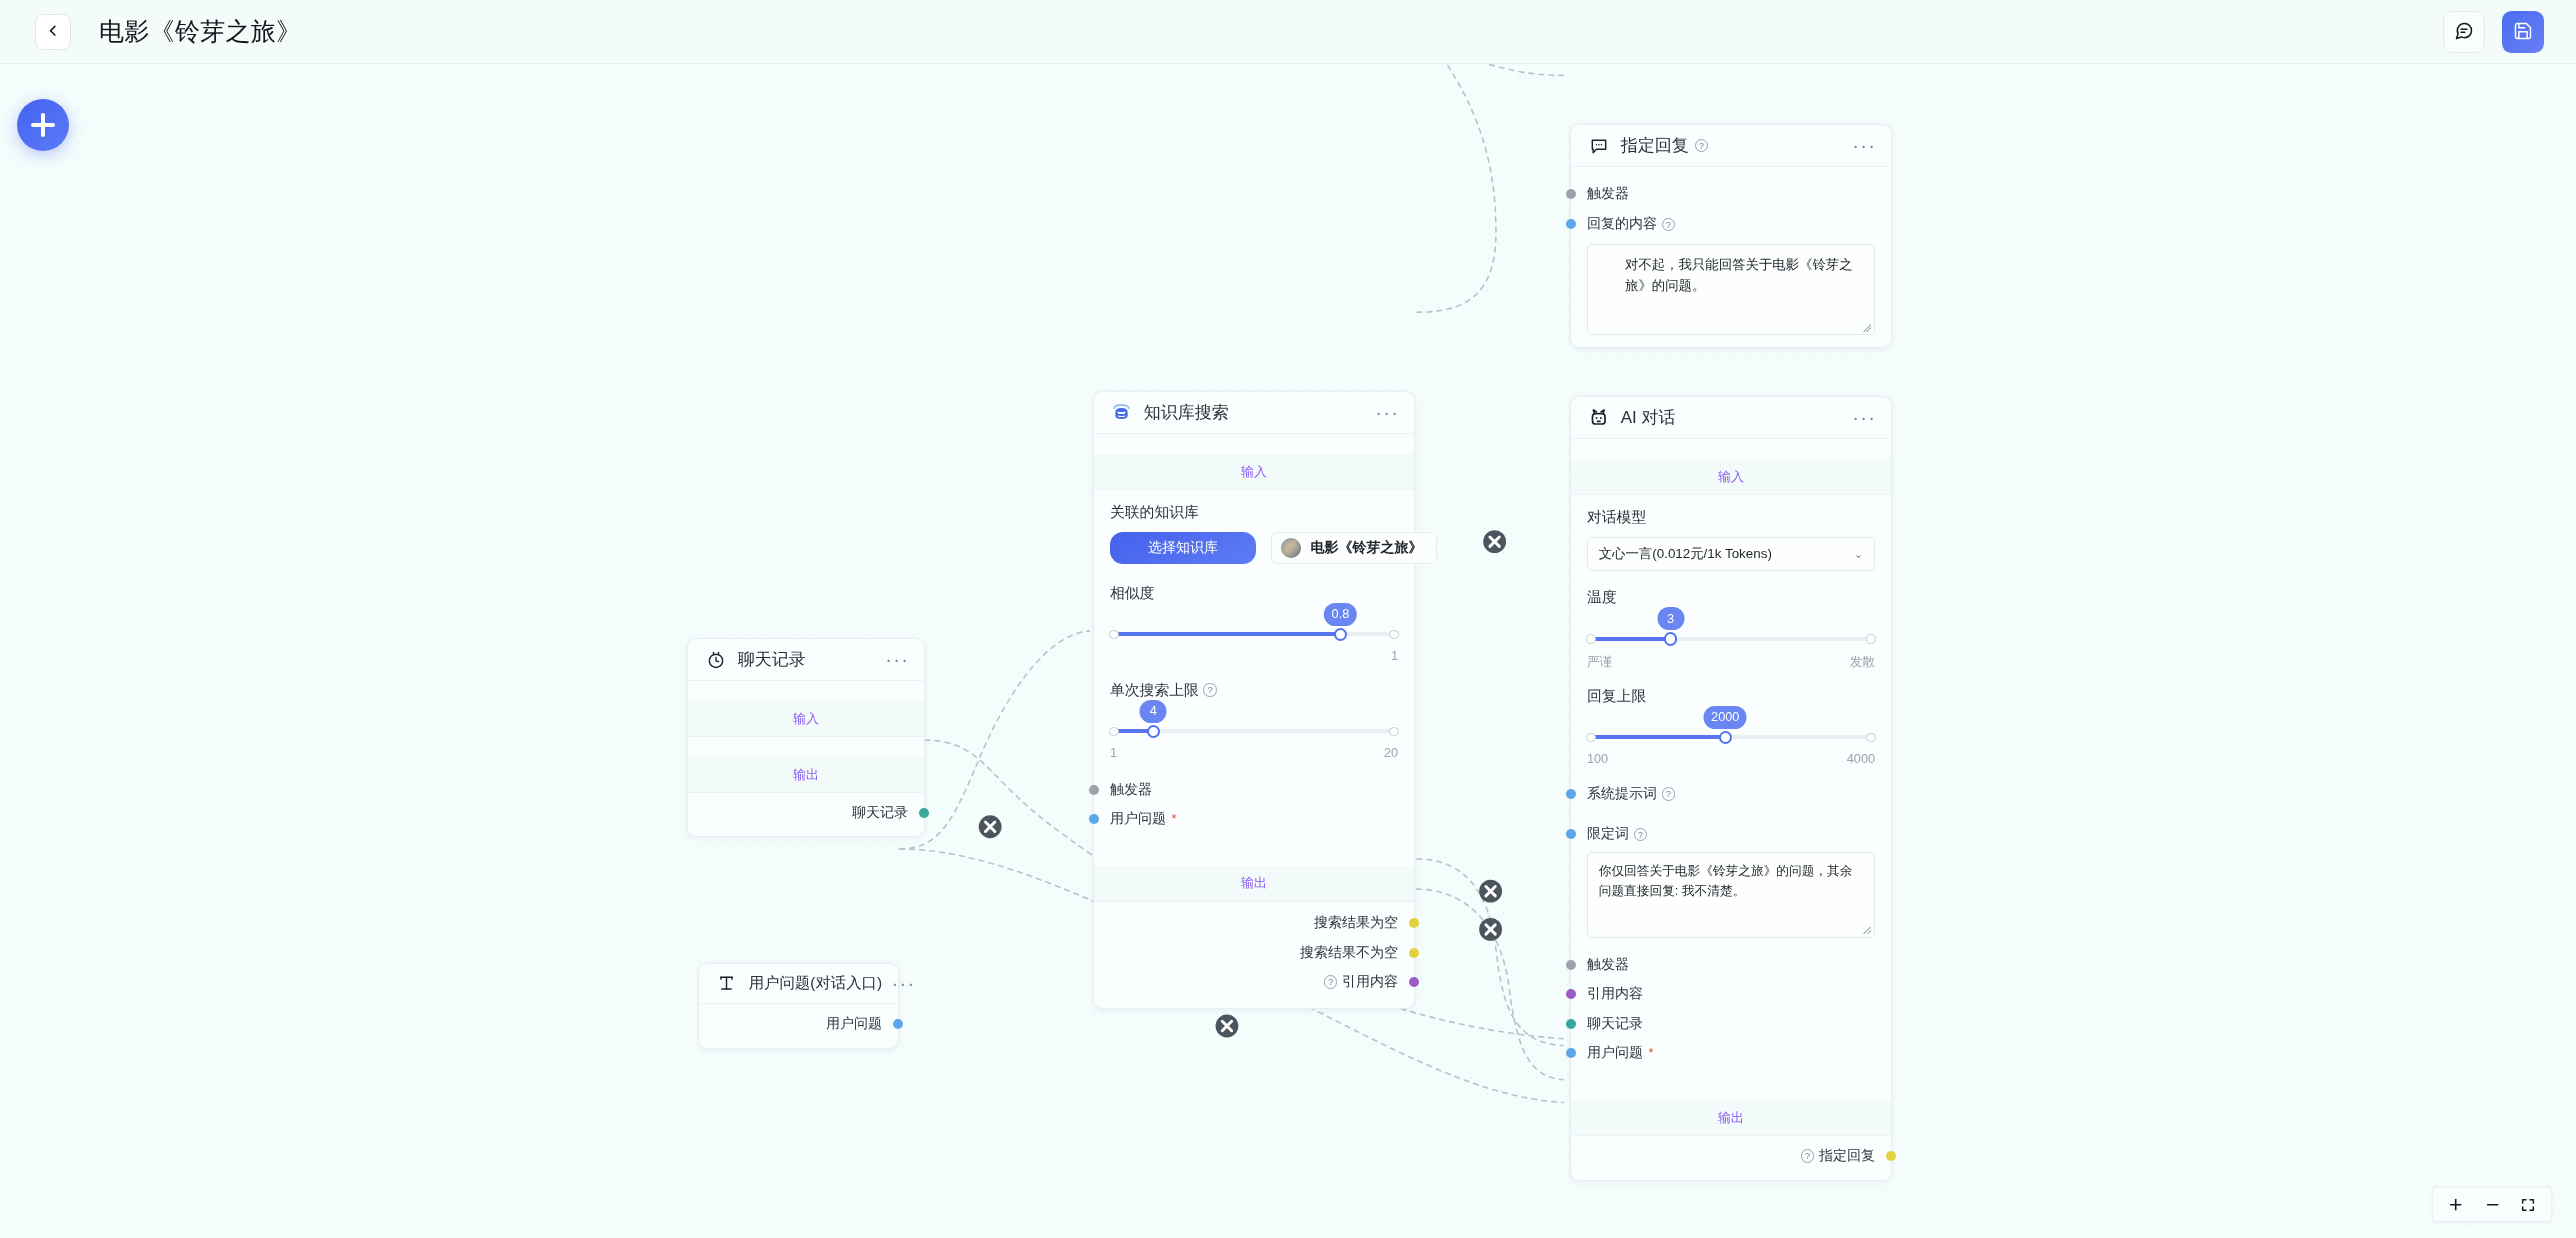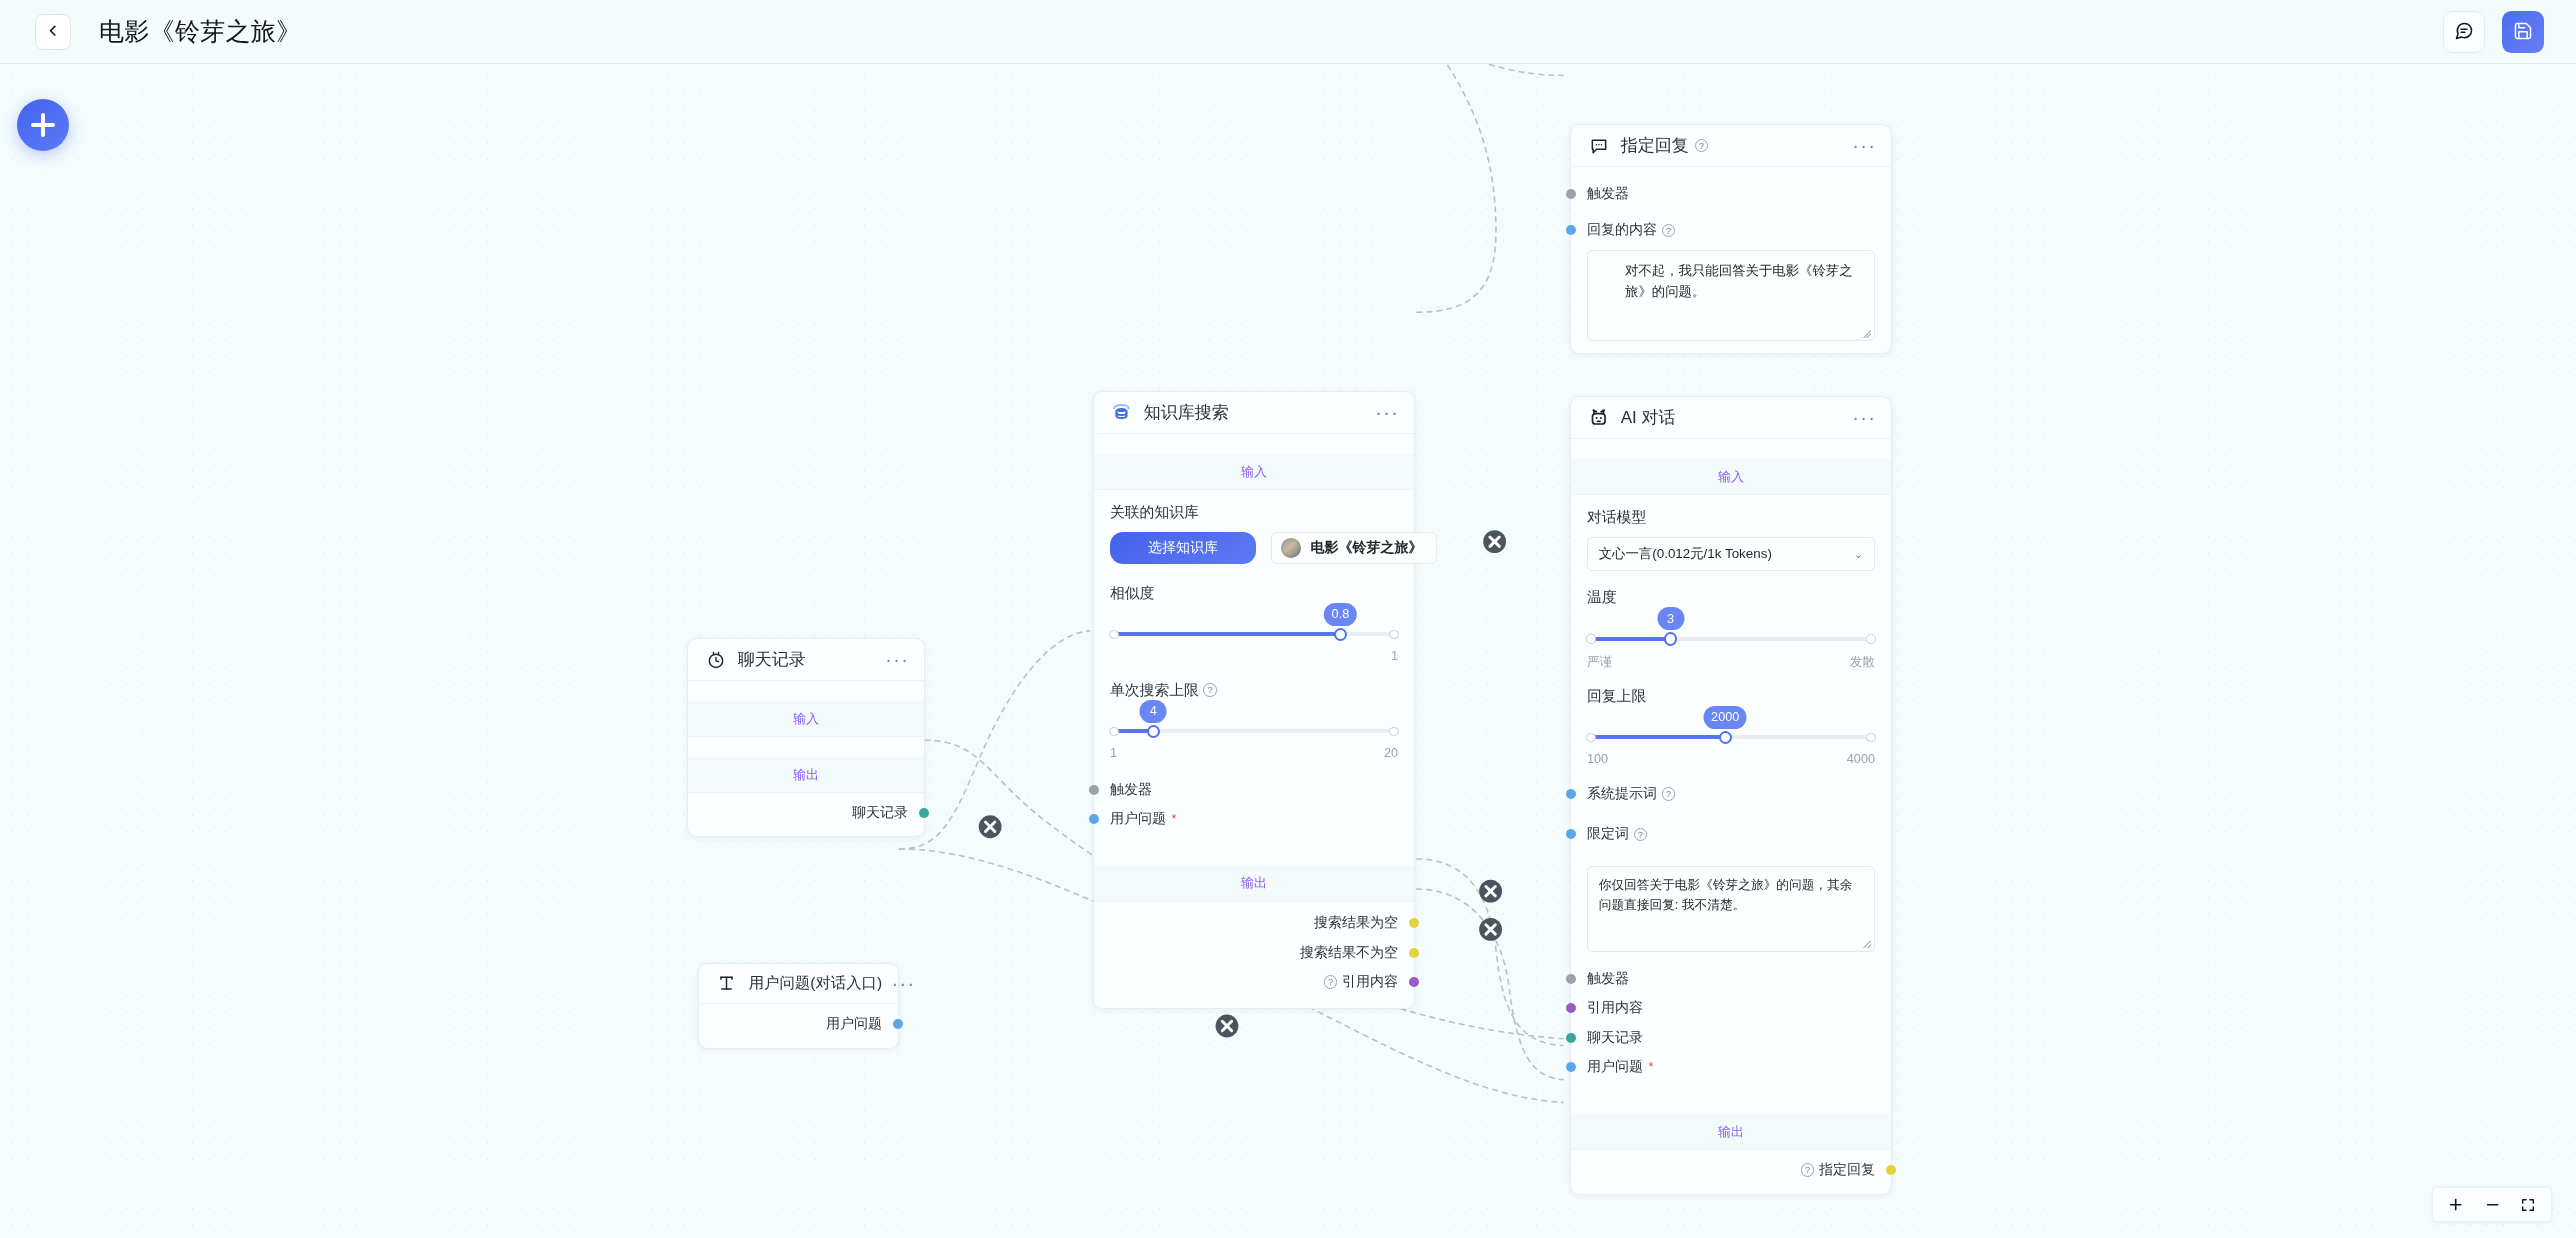--- a/index.html
+++ b/index.html
@@ -394,21 +394,21 @@
       </span>
       <span class="node-title">指定回复</span>
       <span class="qm" style="margin-left:6px;">?</span>
       <span class="dots">···</span>
     </div>
     <div class="body" style="padding-top:12px;">
       <div class="port in">
         <span class="dot" style="background:#9aa3ab;"></span>
         <span class="lbl">触发器</span>
       </div>
-      <div class="port in" style="margin-top:7px;">
+      <div class="port in" style="margin-top:1px;">
         <span class="dot" style="background:#5ba7e8;"></span>
         <span class="lbl">
           <span>回复的内容</span>
           <span class="qm">?</span>
         </span>
       </div>
       <div class="ta" style="height:91px;margin-top:5.4px;padding-left:37px;">对不起，我只能回答关于电影《铃芽之旅》的问题。</div>
     </div>
   </div>
 
@@ -471,21 +471,21 @@
         </span>
       </div>
 
       <div class="port in" style="margin-top:10.7px;">
         <span class="dot" style="background:#5ba7e8;"></span>
         <span class="lbl">
           <span>限定词</span>
           <span class="qm">?</span>
         </span>
       </div>
-      <div class="ta" style="height:86px;margin-top:17px;font-size:12.7px;">你仅回答关于电影《铃芽之旅》的问题，其余问题直接回复: 我不清楚。</div>
+      <div class="ta" style="height:86px;margin-top:3px;font-size:12.7px;">你仅回答关于电影《铃芽之旅》的问题，其余问题直接回复: 我不清楚。</div>
 
       <div class="port in" style="margin-top:12px;">
         <span class="dot" style="background:#9aa3ab;"></span>
         <span class="lbl">触发器</span>
       </div>
       <div class="port in">
         <span class="dot" style="background:#9b5cc6;"></span>
         <span class="lbl">引用内容</span>
       </div>
       <div class="port in">

